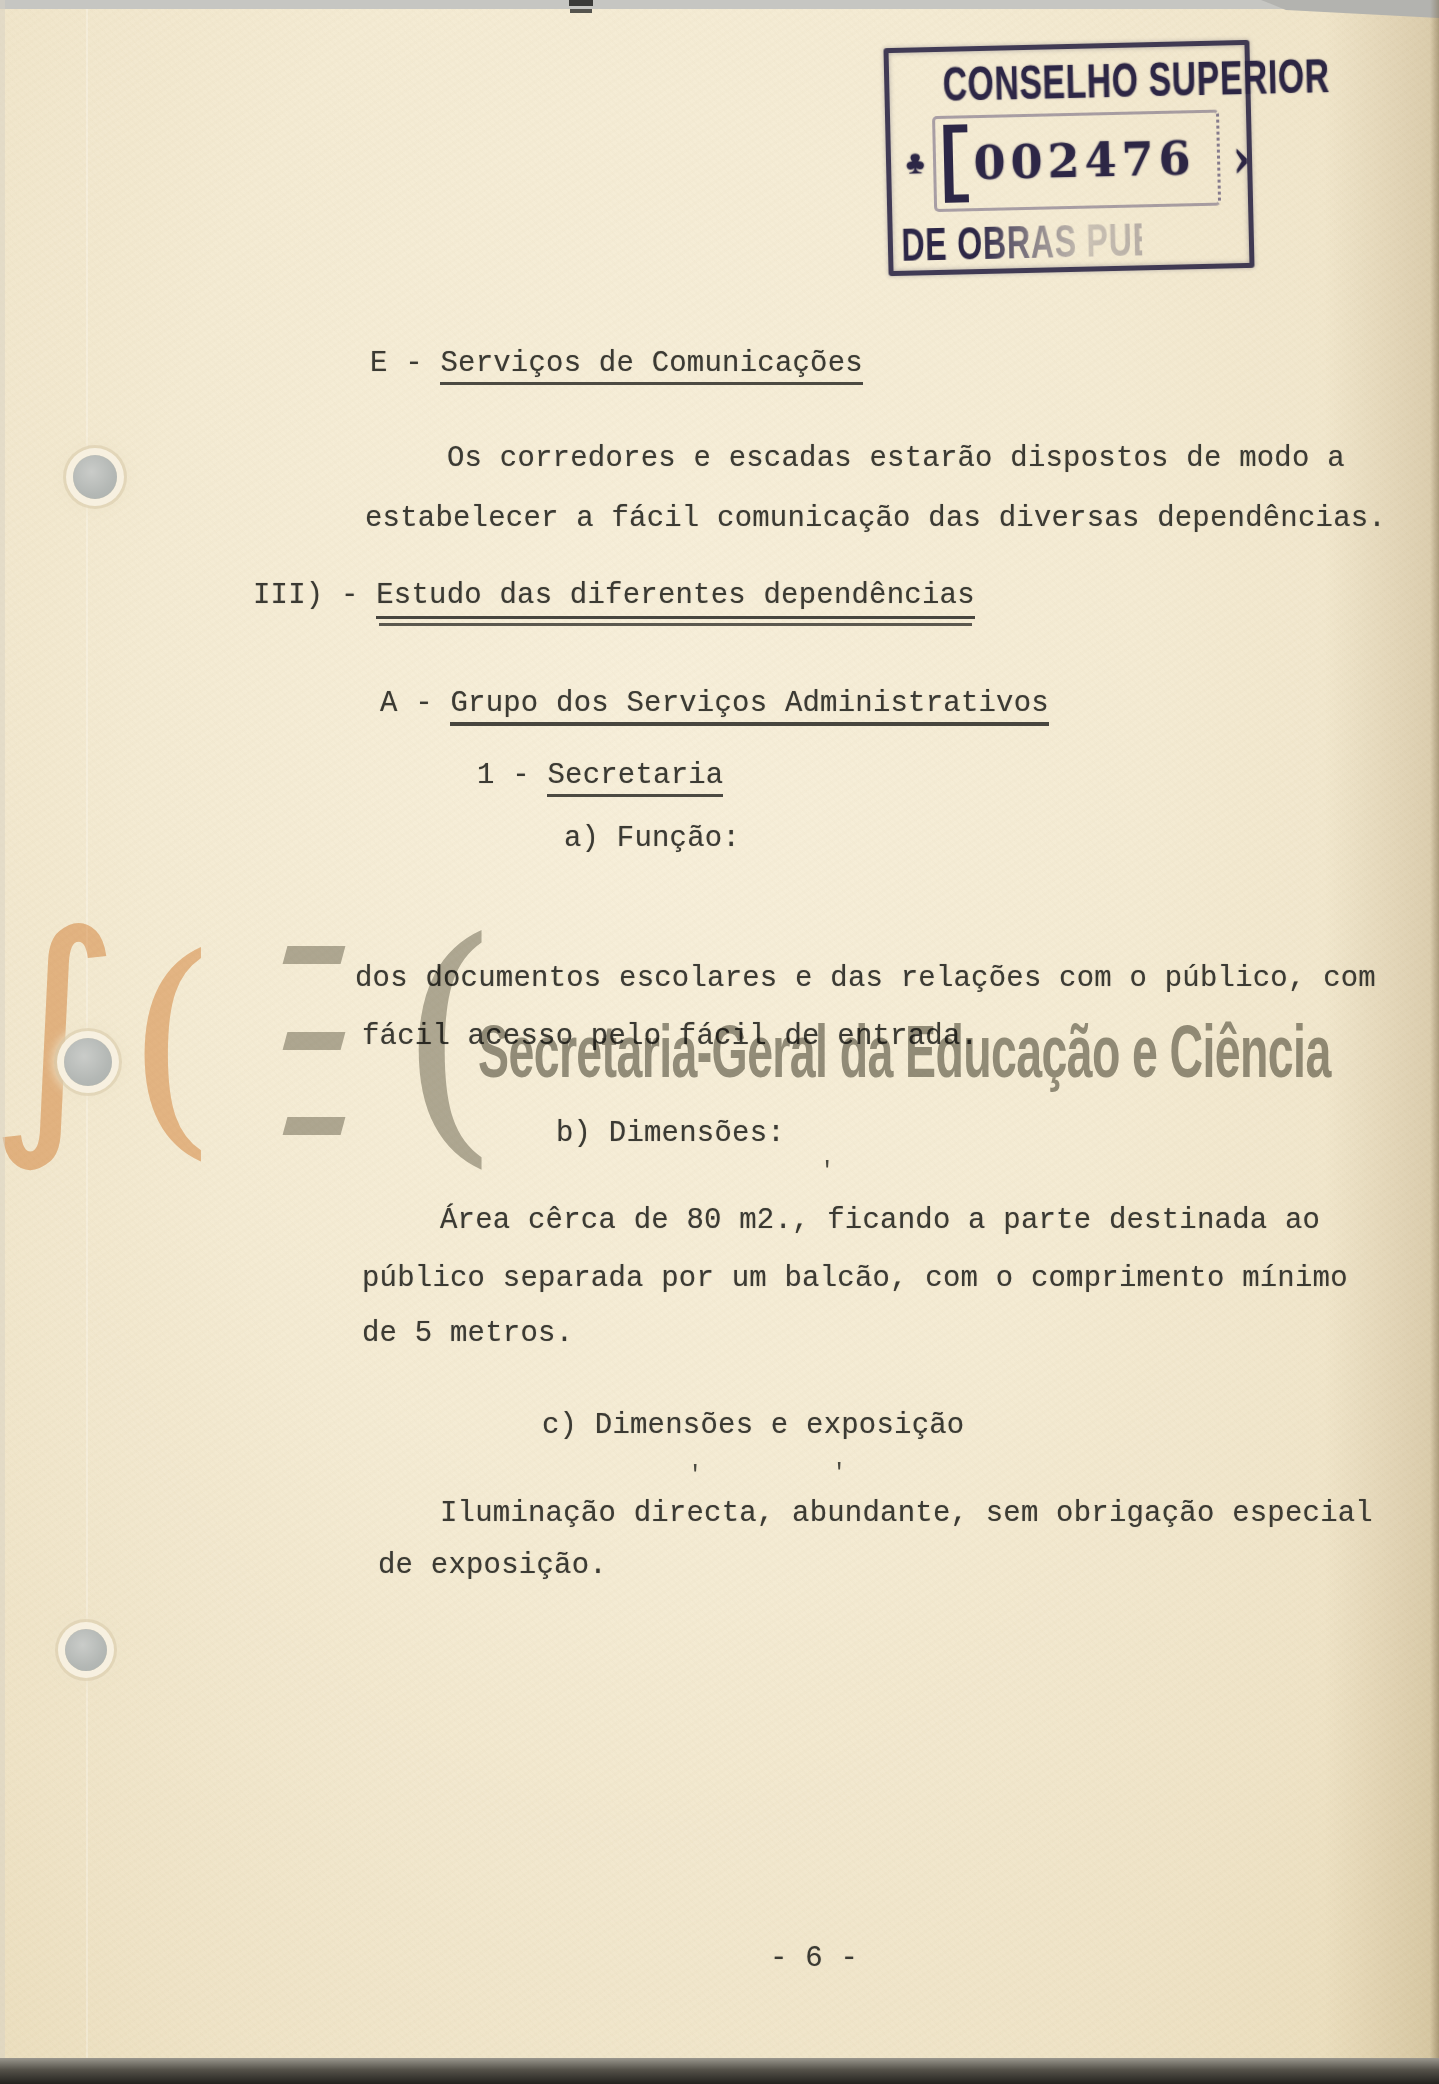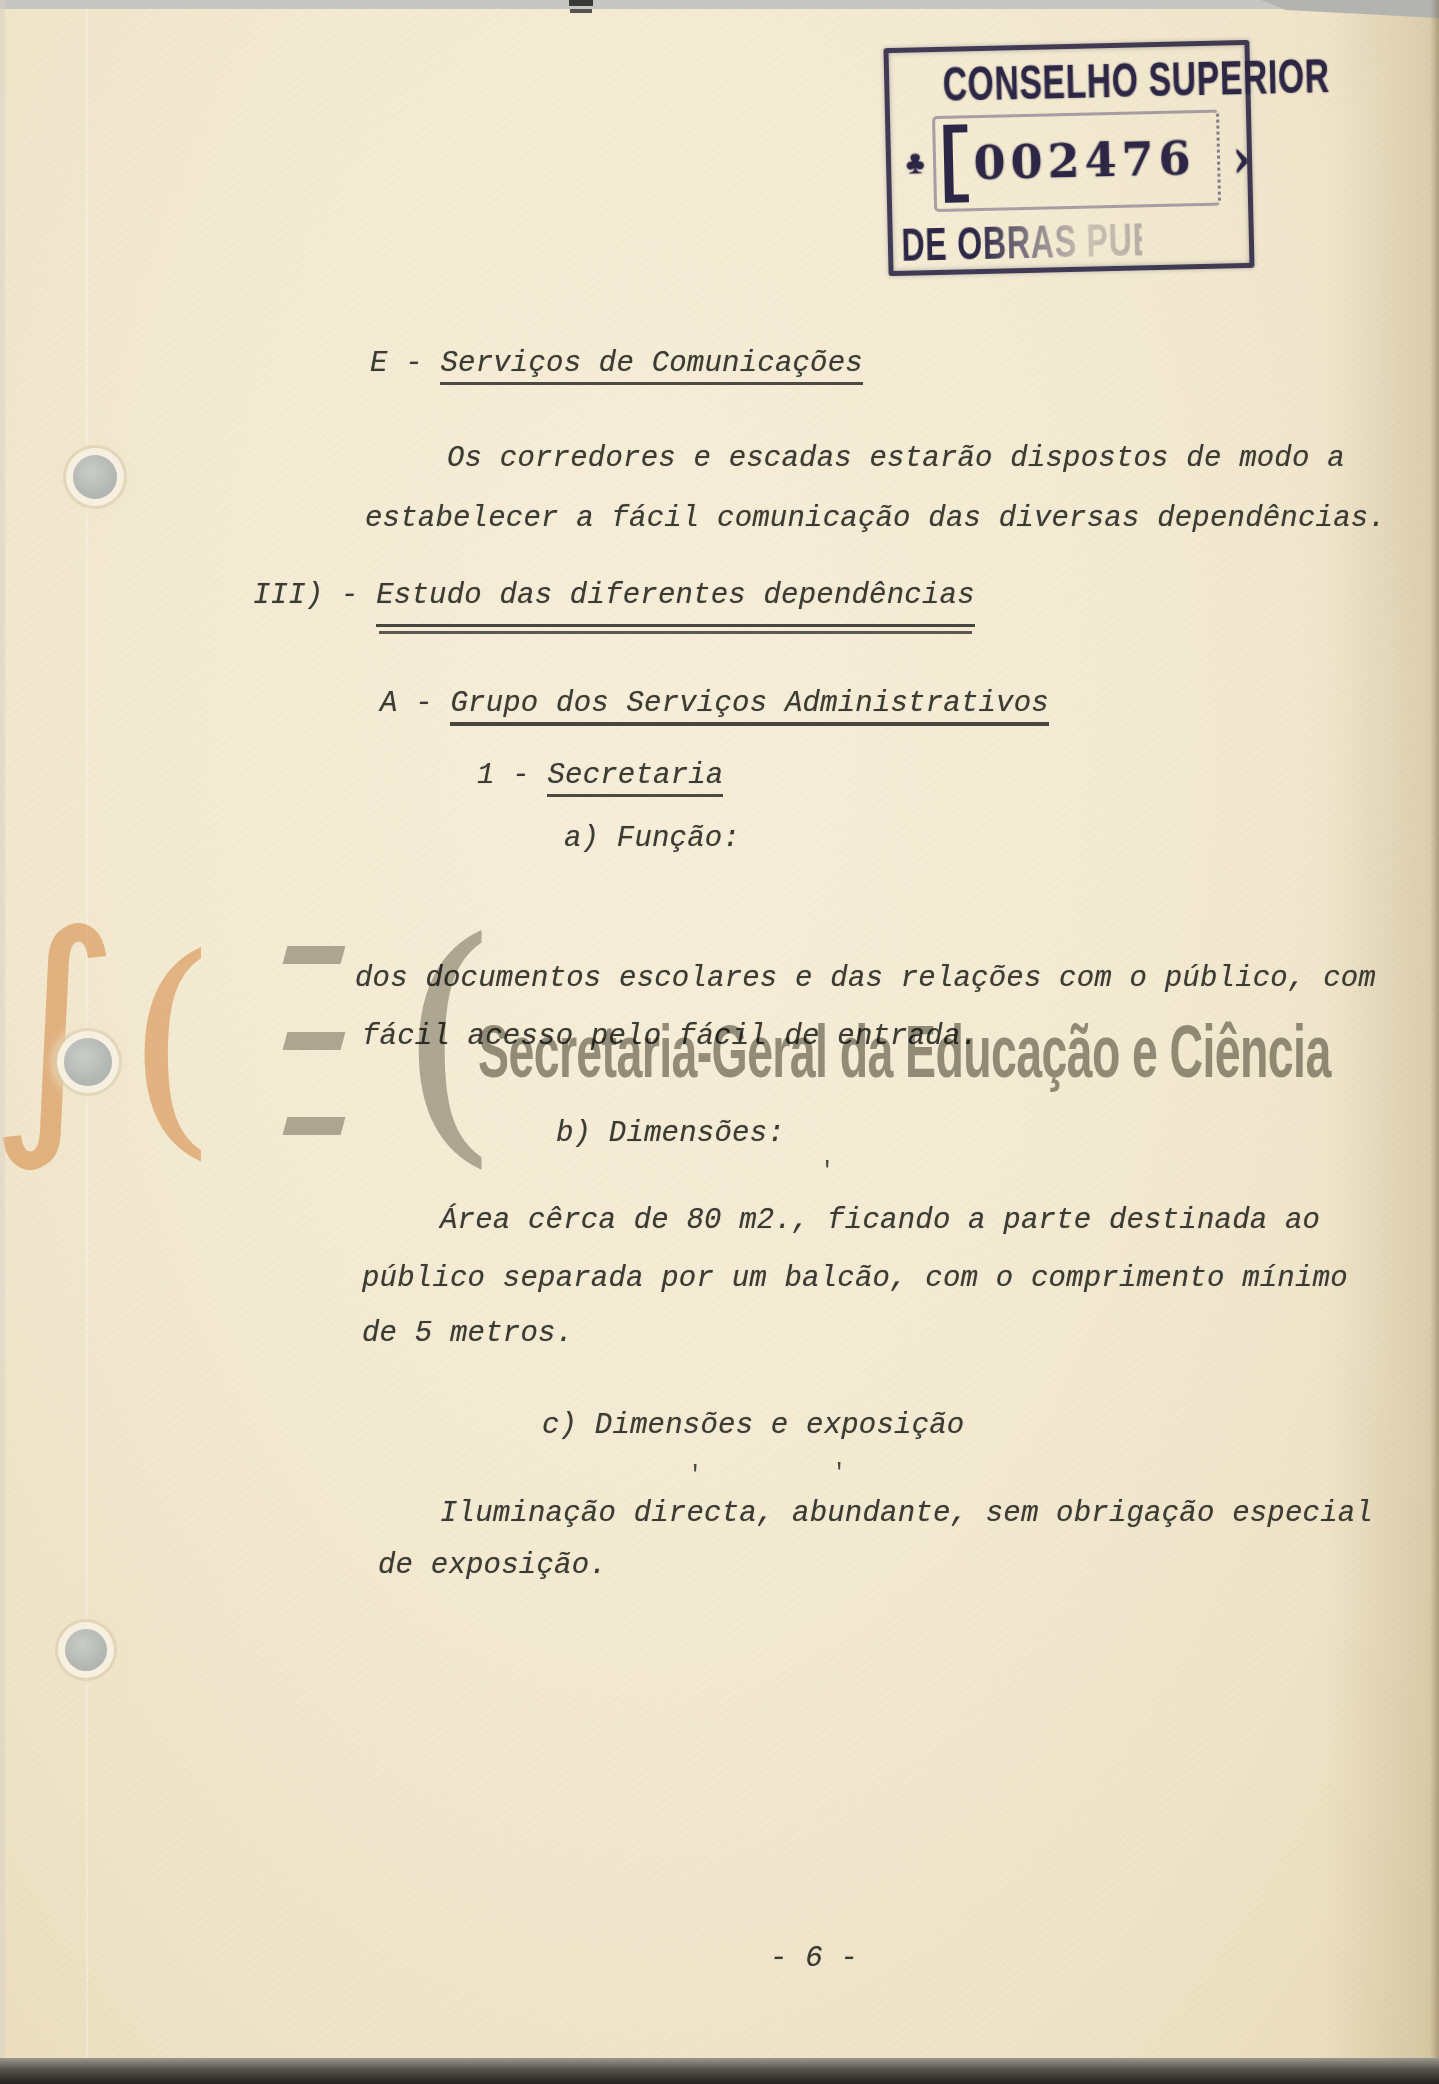--- a/index.html
+++ b/index.html
@@ -12,24 +12,24 @@
     font-family:"Liberation Mono", monospace;
   }
   .grain{position:absolute;inset:0;z-index:1;pointer-events:none;opacity:.5;
     background:
       repeating-linear-gradient(47deg, rgba(120,95,45,.02) 0 2px, rgba(255,255,255,.02) 2px 5px),
       repeating-linear-gradient(-33deg, rgba(120,95,45,.018) 0 3px, rgba(255,255,255,.018) 3px 7px);}
   .scratch{position:absolute;left:86px;top:0;bottom:0;width:2px;background:rgba(255,255,255,.25);z-index:2;}
 
   
   .tl{position:absolute;z-index:3;font-size:29px;line-height:36px;letter-spacing:.2px;
-      color:#3b3a33;white-space:pre;text-shadow:0 0 1px rgba(59,58,51,.45);font-style:italic;}
+      color:#3b3a33;white-space:pre;text-shadow:0 0 1px rgba(59,58,51,.45);}
   .u1{border-bottom:3px solid rgba(52,51,45,.88);padding-bottom:2px;}
   .u1t{border-bottom:4px solid rgba(52,51,45,.9);padding-bottom:2px;}
-  .u2{position:relative;border-bottom:3px solid rgba(52,51,45,.9);padding-bottom:12px;}
+  .u2{position:relative;border-bottom:3px solid rgba(52,51,45,.9);padding-bottom:4px;}
   .u2::after{content:"";position:absolute;left:3px;right:3px;bottom:-10px;height:3px;
       background:rgba(52,51,45,.8);}
   .speck{position:absolute;z-index:3;font-size:24px;color:#4a4940;}
 
   
   .stamp{position:absolute;left:886px;top:44px;width:356px;height:218px;z-index:4;
       border:5px solid rgba(47,42,85,.9);border-radius:3px;transform:rotate(-1.3deg);
       mix-blend-mode:multiply;filter:blur(.4px);
       box-shadow:inset 0 0 5px rgba(47,42,85,.35), 0 0 4px rgba(47,42,85,.3);}
   .stamp-line1{margin-top:8px;text-align:center;font-family:"Liberation Sans",sans-serif;

